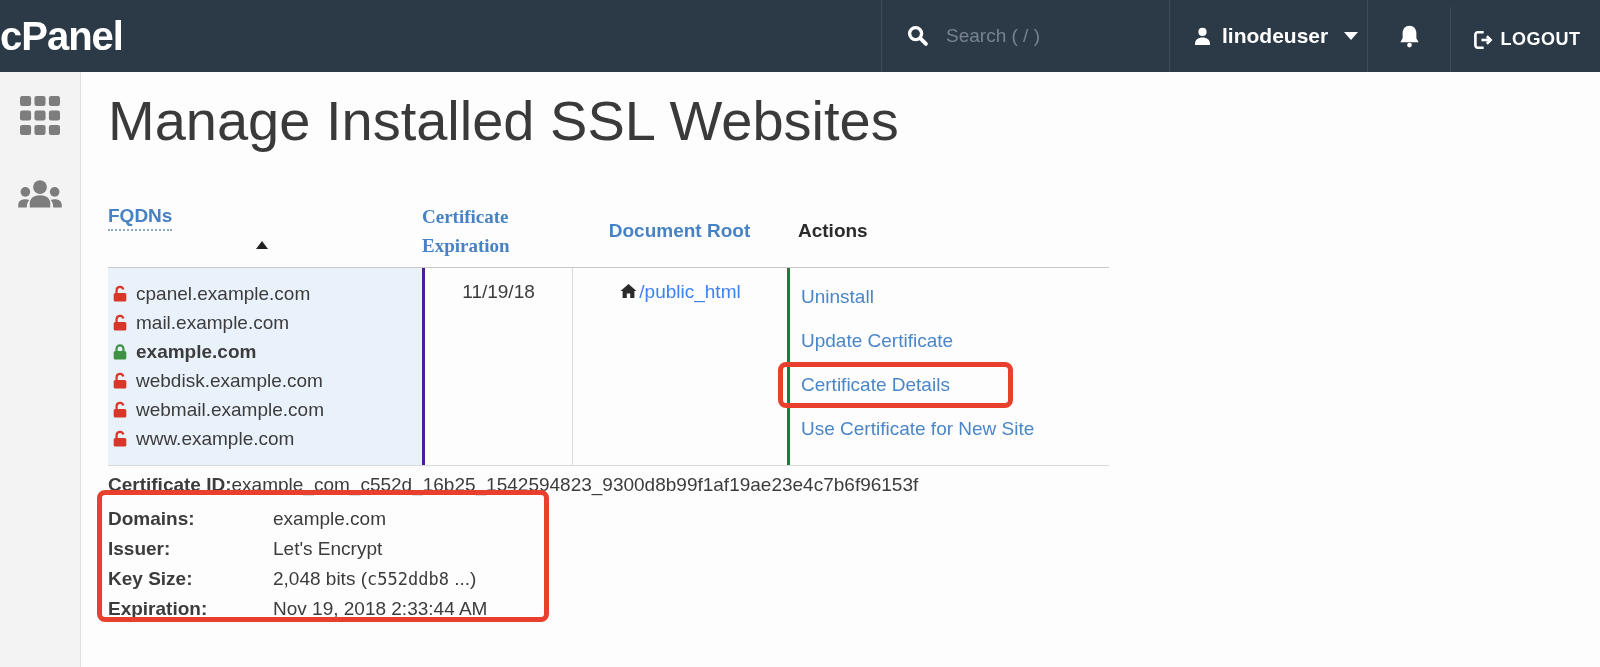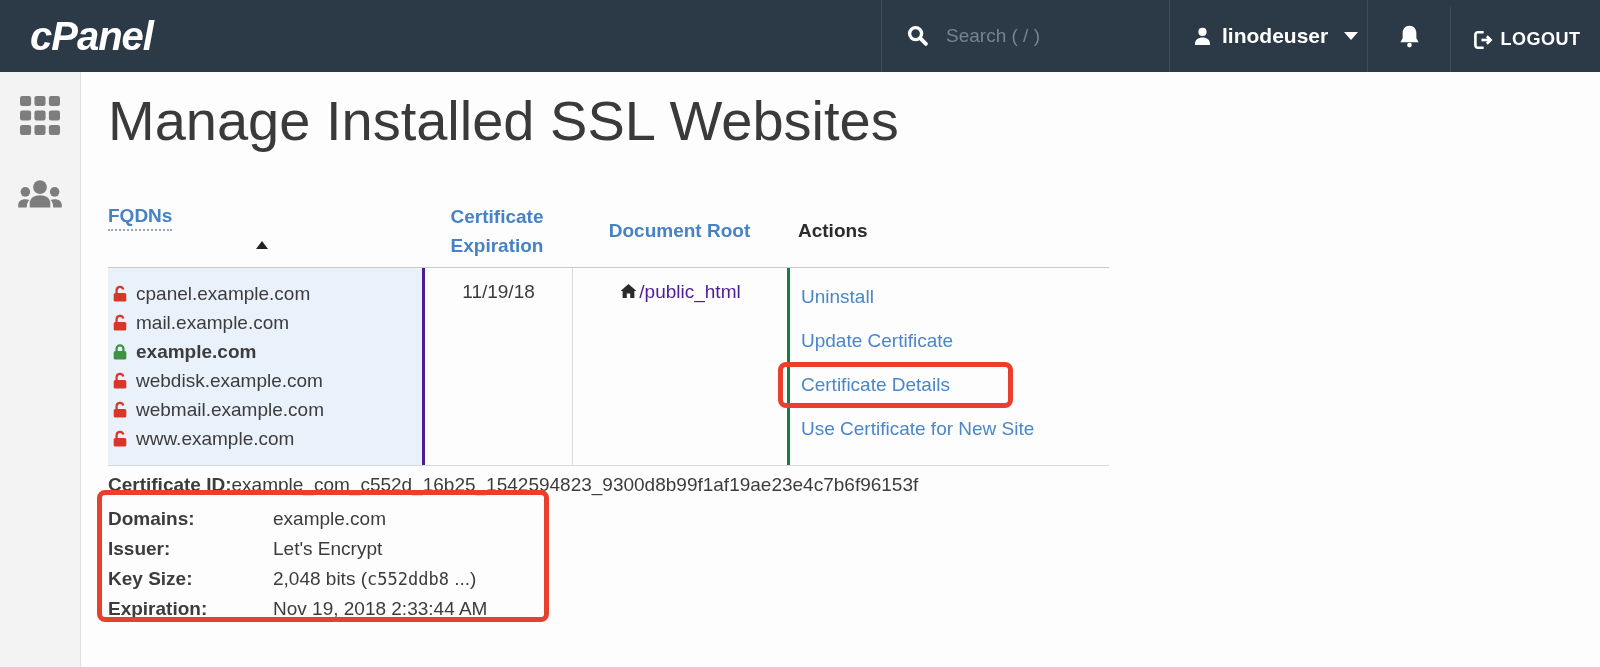--- a/index.html
+++ b/index.html
@@ -1,21 +1,21 @@
 <!DOCTYPE html>
 <html><head>
 <meta charset="utf-8">
 <style>
   * { margin:0; padding:0; box-sizing:border-box; }
   html,body { width:1600px; height:667px; overflow:hidden; }
   body { font-family:"Liberation Sans", sans-serif; background:#fff; position:relative; color:#3c3c3c; }
 
   
   .topbar { height:72px; background:#2c3a48; display:flex; align-items:stretch; }
-  .brand { align-self:center; margin-left:30px; color:#fff; font-size:40px; font-weight:bold; font-style:italic; letter-spacing:-1px; cursor:pointer; }
+  .brand { align-self:center; color:#fff; font-size:40px; font-weight:bold; letter-spacing:-1px; cursor:pointer; }
   .tb-spacer { flex:1; }
   .tb-section { display:flex; align-items:center; border-left:1px solid #3d4c5b; }
   .tb-search { width:288px; padding-left:24px; }
   .tb-search .icn { margin-right:16px; }
   .search-input { background:transparent; border:none; outline:none; color:#fff; font-size:19px; width:190px; font-family:"Liberation Sans",sans-serif; }
   .search-input::placeholder { color:#77828e; }
   .tb-user { width:198px; padding-left:22px; cursor:pointer; }
   .username { color:#fff; font-size:21px; font-weight:bold; margin-left:9px; }
   .caret { width:0; height:0; border-left:7px solid transparent; border-right:7px solid transparent; border-top:8px solid #fff; margin-left:16px; }
   .tb-bell { width:83px; justify-content:center; cursor:pointer; }
@@ -30,34 +30,34 @@
 
   .page-title { font-size:56px; font-weight:400; color:#3a3a3a; margin-top:24px; line-height:50px; }
 
   
   .ssl-table { width:1001px; margin-top:49px; }
   .thead { display:flex; align-items:center; height:73px; border-bottom:1px solid #c9c9c9; }
   .th { font-size:19px; font-weight:bold; color:#4682c4; }
   .th-fqdns { width:314px; align-self:flex-start; position:relative; padding-top:10px; }
   .th-link { border-bottom:2px dotted #8fa8c4; padding-bottom:3px; cursor:pointer; }
   .sort-asc { position:absolute; left:148px; top:46px; width:0; height:0; border-left:6px solid transparent; border-right:6px solid transparent; border-bottom:8px solid #222; }
-  .th-exp { width:150px; text-align:center; line-height:29px; cursor:pointer; }
+  .th-exp { width:150px; text-align:left; line-height:29px; cursor:pointer;font-family:Liberation Serif, serif; }
   .th-root { width:215px; text-align:center; cursor:pointer; }
   .th-actions { width:322px; color:#2b2b2b; padding-left:11px; }
 
   .tbody-row { display:flex; border-bottom:1px solid #dadada; }
   .td { font-size:19px; }
   .td-fqdns { width:314px; background:#e9f1fb; padding:11px 0 11px 3px; }
   .fqdn-row { height:29px; display:flex; align-items:center; gap:7px; }
   .fqdn-row .lock { line-height:0; }
   .lock-red { color:#d9362a; }
   .lock-green { color:#3f9143; }
   .fqdn-bold { font-weight:bold; }
   .td-exp { width:150px; border-left:3px solid #4c1d95; text-align:center; padding-top:13px; }
-  .td-root { width:215px; border-left:1px solid #dadada; display:flex; justify-content:center; align-items:flex-start; padding-top:13px; gap:1px; color:#4c1d95; }
+  .td-root { width:215px; border-left:1px solid #dadada; display:flex; justify-content:center; align-items:flex-start; padding-top:13px; gap:1px; color:#3b82f6; }
   .td-root .icn { line-height:0; position:relative; top:1px; }
   .td-actions { width:322px; border-left:3px solid #15803d; padding:7px 0 14px 11px; }
   .action-link { display:block; line-height:44px; font-size:19px; color:#4a86c8; text-decoration:none; cursor:pointer; }
 
   
   .cert-id-row { margin-top:7px; font-size:19px; line-height:24px; }
   .cert-id-row .lbl { font-weight:bold; }
   .details { margin-top:7px; }
   .detail-row { display:flex; line-height:30px; font-size:19px; }
   .detail-row .lbl { width:165px; font-weight:bold; }

